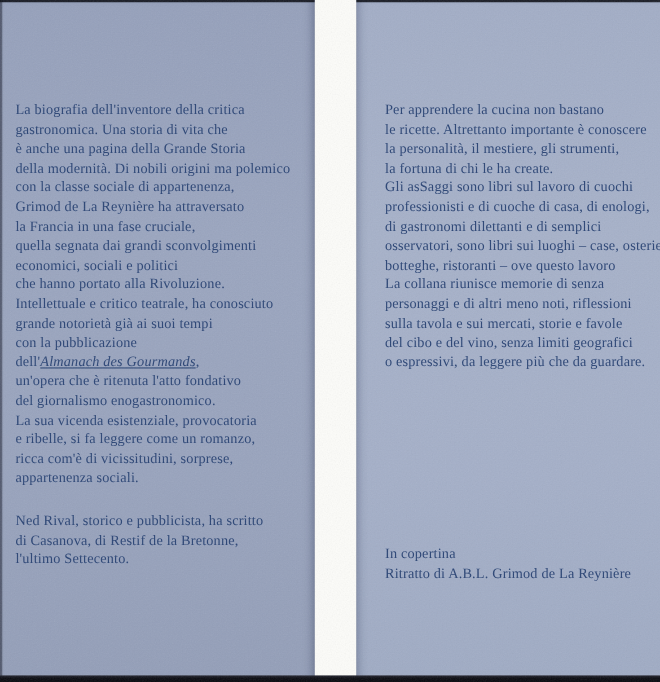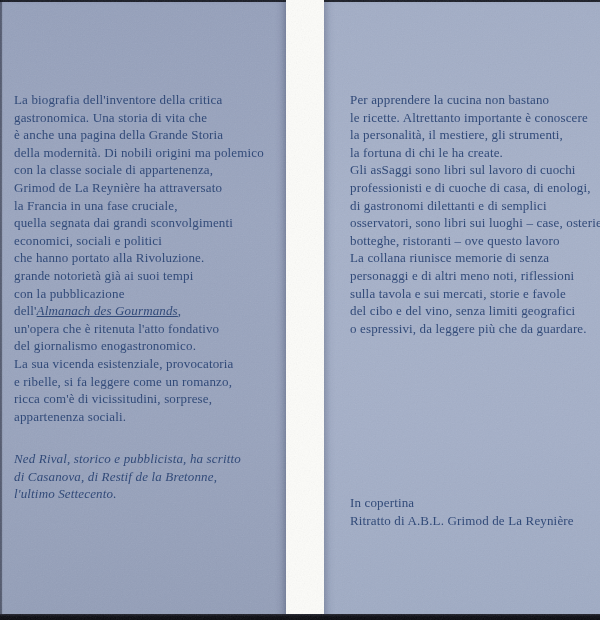--- a/index.html
+++ b/index.html
@@ -54,21 +54,21 @@
     color: #2a4475;
     font-size: 13px;
     line-height: 17.6px;
     letter-spacing: 0.15px;
     white-space: nowrap;
   }
   .textblock .line {
     min-height: 17.6px;
   }
   .flap-left .bio    { left: 14px; top: 91px; }
-  .flap-left .author { left: 14px; top: 450px; font-style: italic; }
+  .flap-left .author { left: 14px; top: 464px; }
   .flap-right .series { left: 26px; top: 91px; }
   .flap-right .credit { left: 26px; top: 494px; }
   em { font-style: italic; text-decoration: underline; }
   .grain {
     position: absolute;
     left: 0;
     top: 0;
     width: 600px;
     height: 620px;
     opacity: 0.11;
@@ -85,20 +85,21 @@
         <div class="line">La biografia dell'inventore della critica</div>
         <div class="line">gastronomica. Una storia di vita che</div>
         <div class="line">è anche una pagina della Grande Storia</div>
         <div class="line">della modernità. Di nobili origini ma polemico</div>
         <div class="line">con la classe sociale di appartenenza,</div>
         <div class="line">Grimod de La Reynière ha attraversato</div>
         <div class="line">la Francia in una fase cruciale,</div>
         <div class="line">quella segnata dai grandi sconvolgimenti</div>
         <div class="line">economici, sociali e politici</div>
         <div class="line">che hanno portato alla Rivoluzione.</div>
+        <div class="line">Intellettuale e critico teatrale, ha conosciuto</div>
         <div class="line">grande notorietà già ai suoi tempi</div>
         <div class="line">con la pubblicazione</div>
         <div class="line"><span>dell'</span><em>Almanach des Gourmands</em><span>,</span></div>
         <div class="line">un'opera che è ritenuta l'atto fondativo</div>
         <div class="line">del giornalismo enogastronomico.</div>
         <div class="line">La sua vicenda esistenziale, provocatoria</div>
         <div class="line">e ribelle, si fa leggere come un romanzo,</div>
         <div class="line">ricca com'è di vicissitudini, sorprese,</div>
         <div class="line">appartenenza sociali.</div>
       </div>

